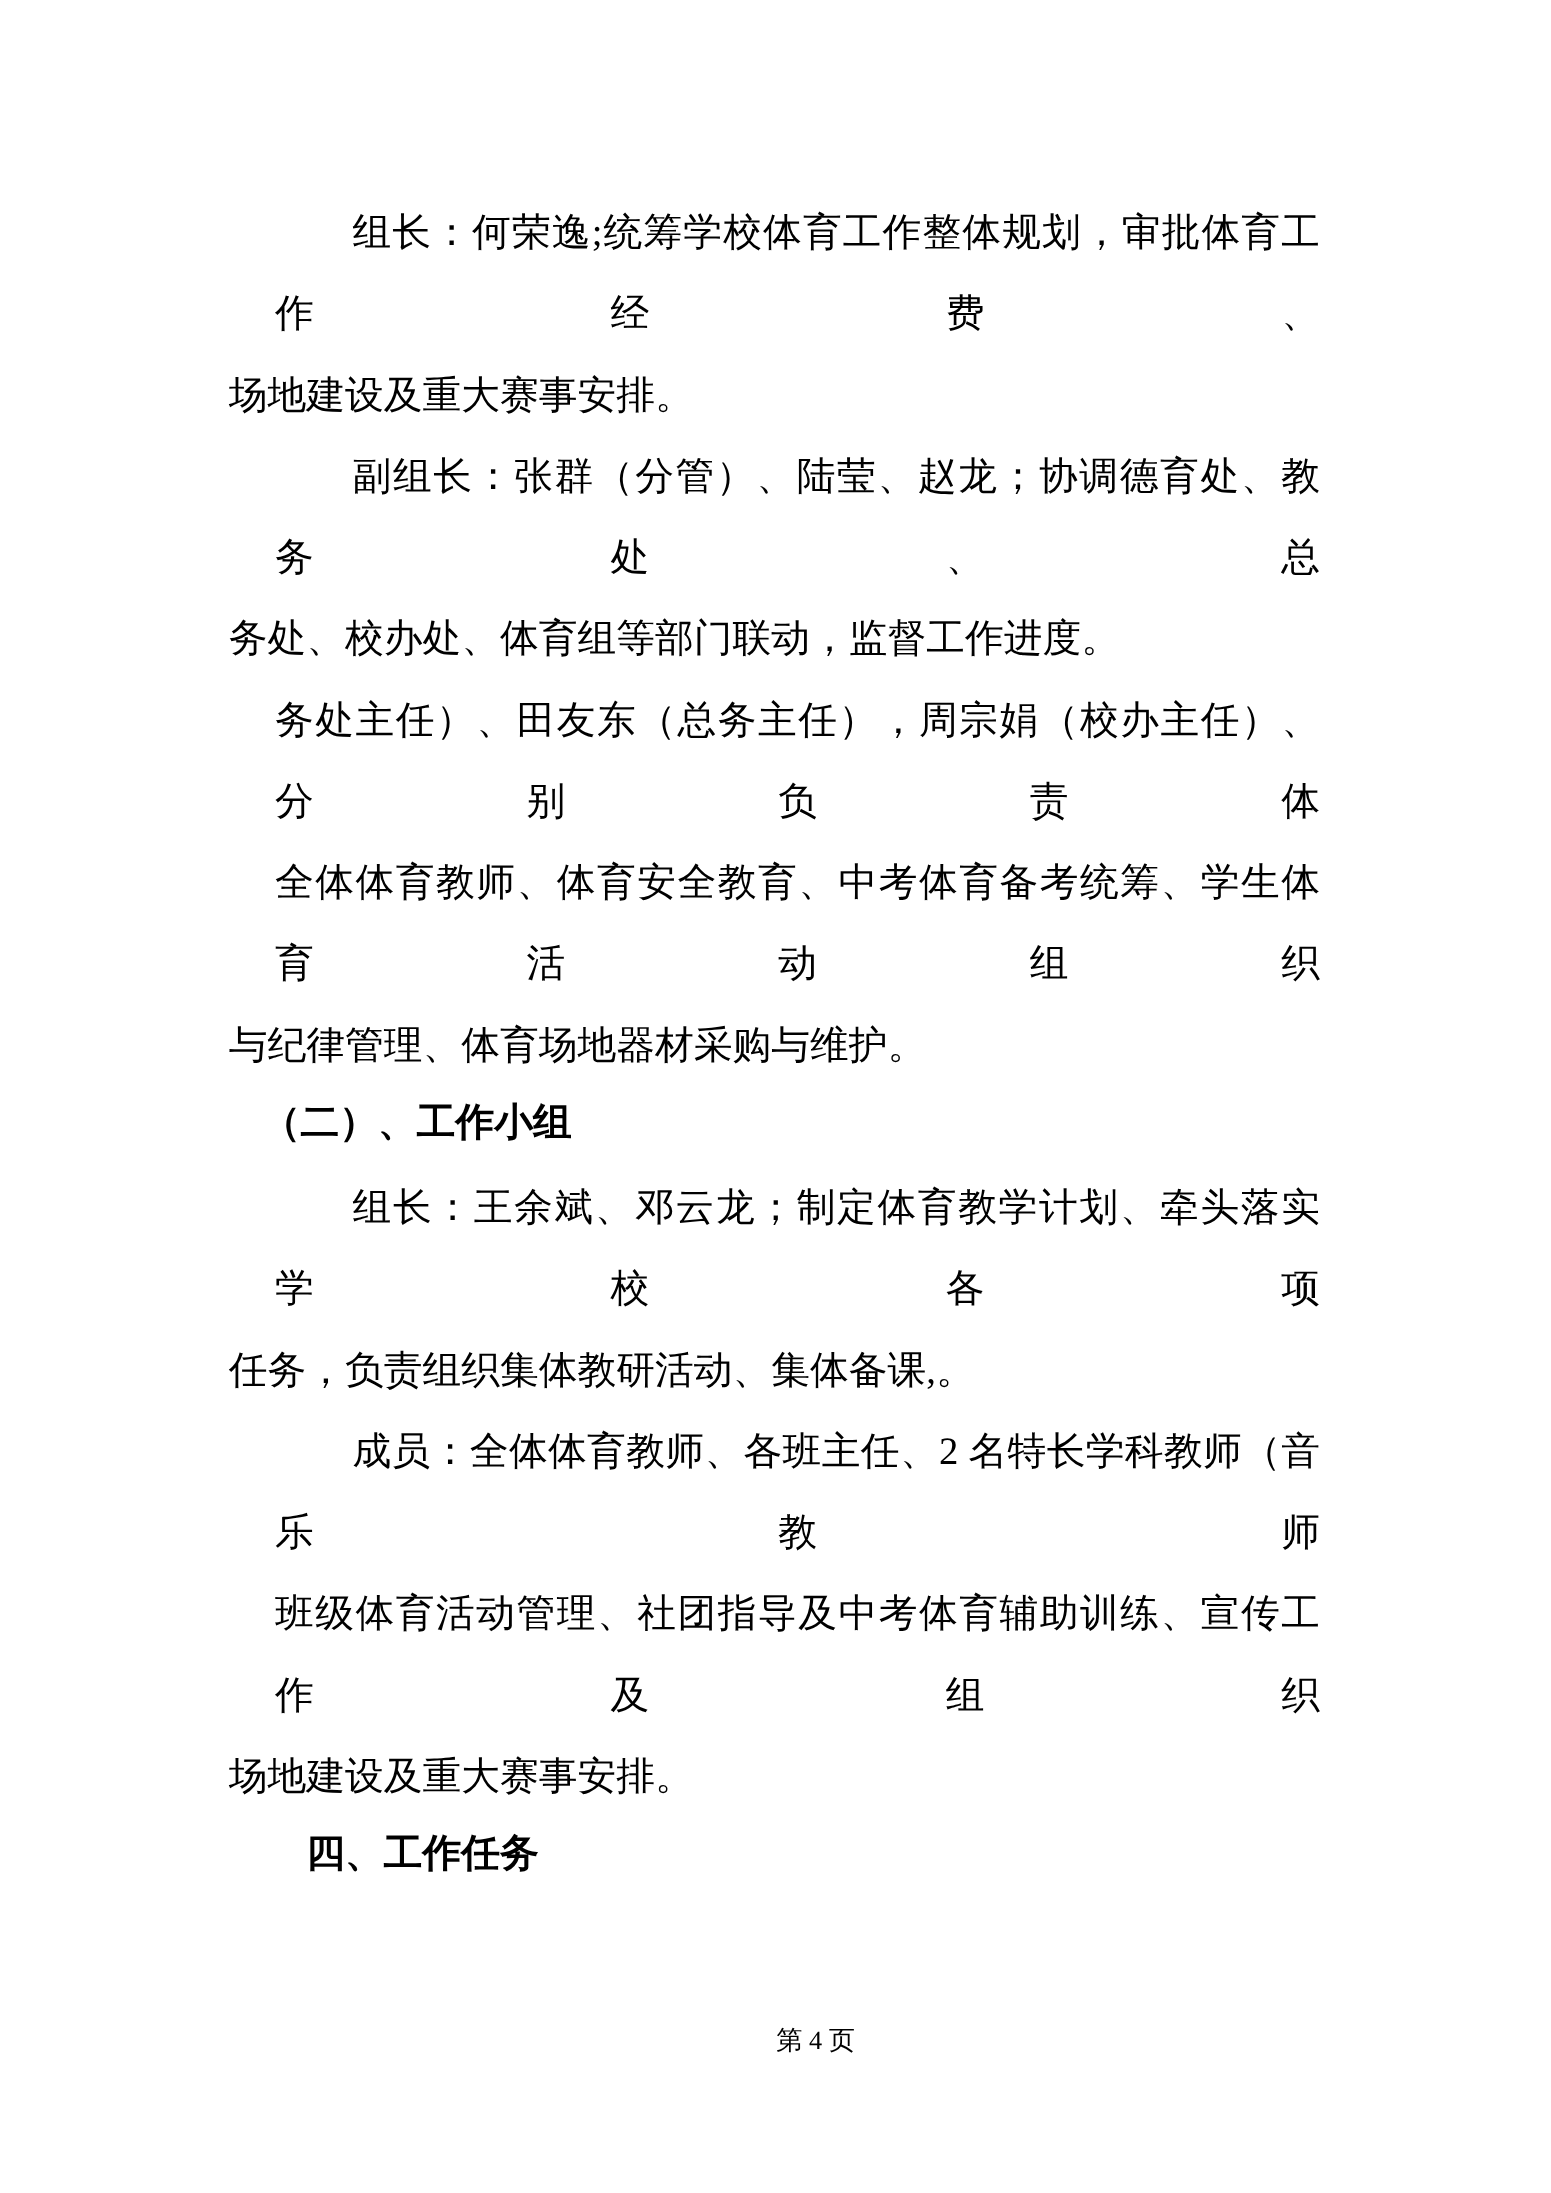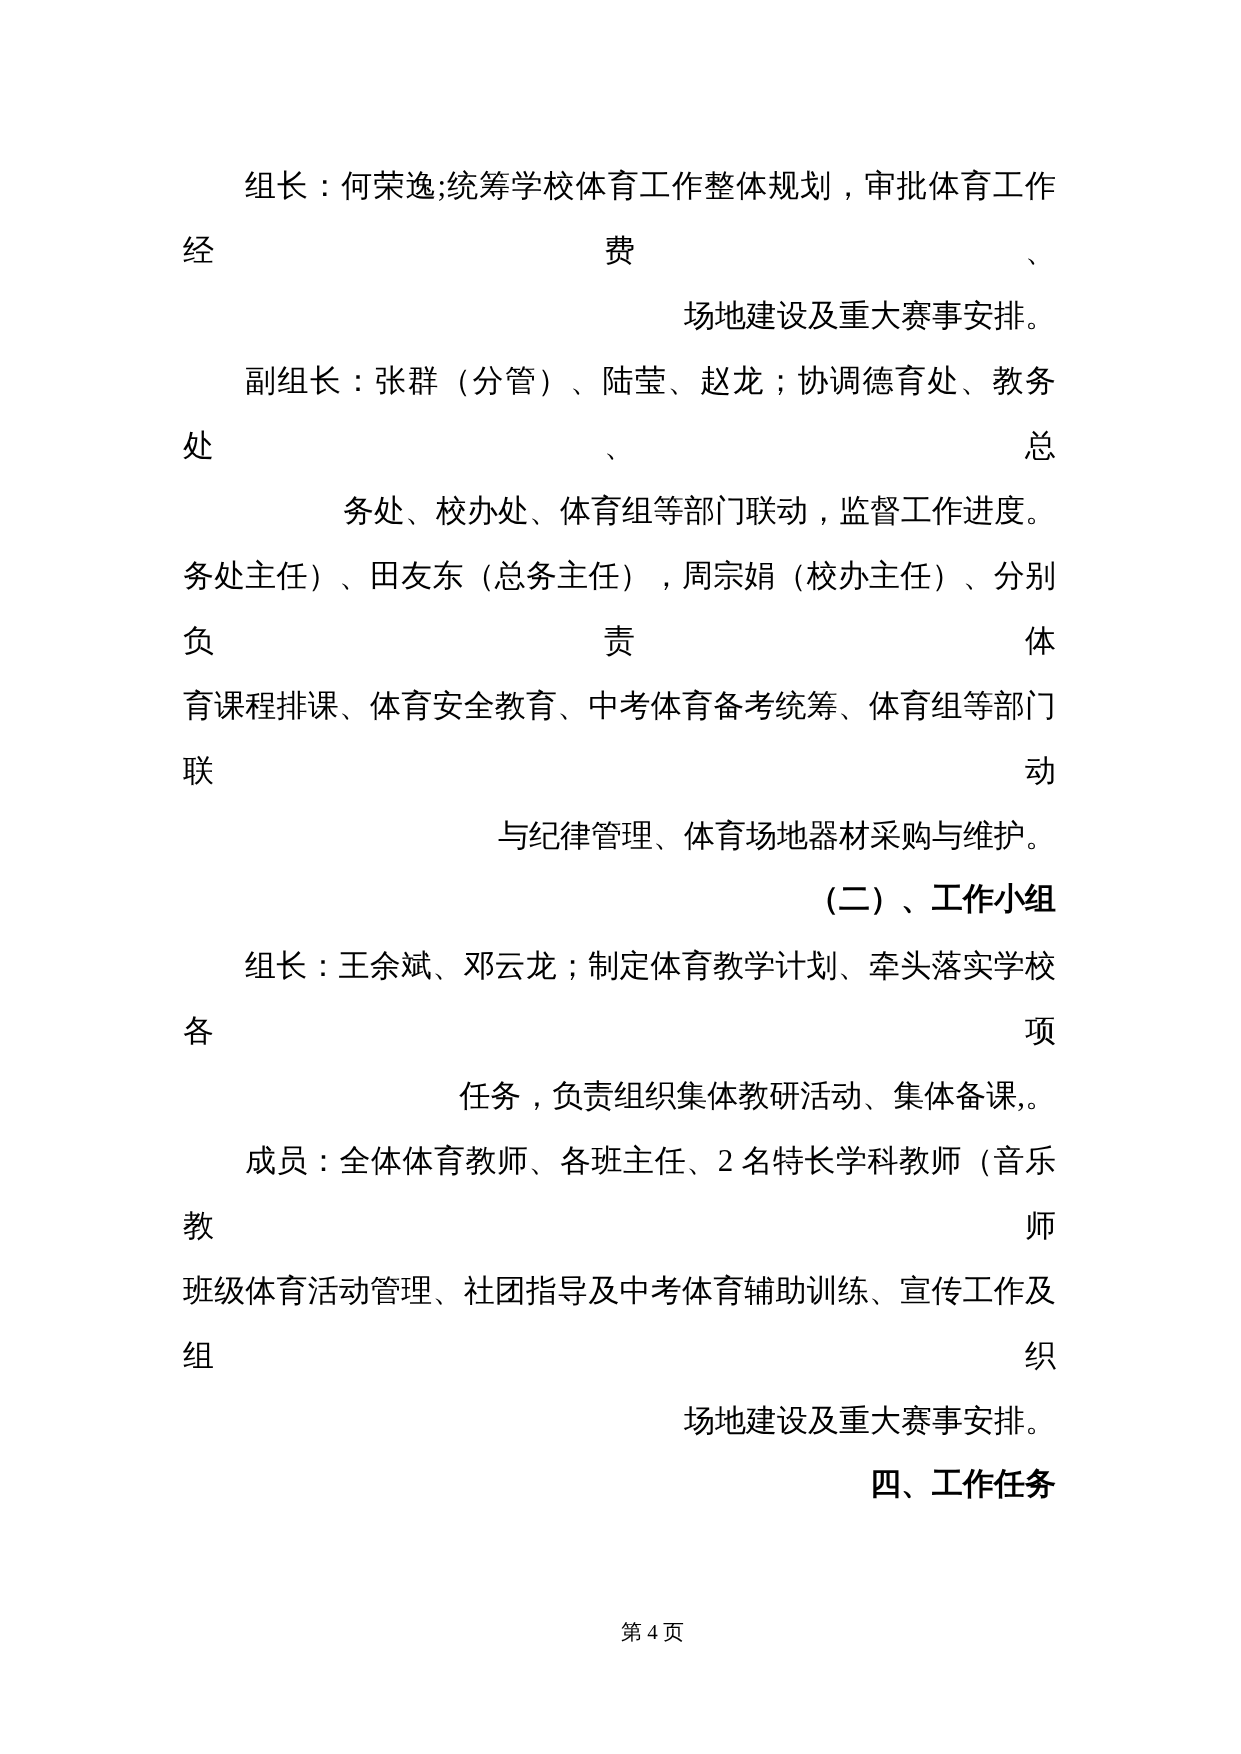--- a/index.html
+++ b/index.html
@@ -18,29 +18,30 @@
     padding: 153px 185px 0 183px;
     color: #000000;
     font-family: "Liberation Serif", "DejaVu Serif", serif;
   }
   .content {
     width: 100%;
   }
   .line {
     font-size: 31px;
     line-height: 65px;
-    text-align: right;
+    text-align: left;
     white-space: normal;
     overflow: hidden;
   }
   
   .line.fill {
     text-align: justify;
     text-align-last: justify;
     text-justify: inter-character;
+    margin-left: 37px;
   }
   .line.indent { text-indent: 2em; }
   
   .line.heading,
   .line.heading-paren {
     font-weight: bold;
     font-family: Liberation Mono, monospace;
   }
   .line.heading-paren.indent { text-indent: 0.85em; }
   .footer {
@@ -58,21 +59,21 @@
 </head>
 <body>
 
 <div class="page">
   <div class="content">
       <div class="line body indent fill">组长：何荣逸;统筹学校体育工作整体规划，审批体育工作经费、</div>
       <div class="line body">场地建设及重大赛事安排。</div>
       <div class="line body indent fill">副组长：张群（分管）、陆莹、赵龙；协调德育处、教务处、总</div>
       <div class="line body">务处、校办处、体育组等部门联动，监督工作进度。</div>
       <div class="line body fill">务处主任）、田友东（总务主任），周宗娟（校办主任）、分别负责体</div>
-      <div class="line body fill">育课程排课、体育安全教育、中考体育备考统筹、体育组等部门联动</div>
+      <div class="line body fill">全体体育教师、体育安全教育、中考体育备考统筹、学生体育活动组织</div>
       <div class="line body">与纪律管理、体育场地器材采购与维护。</div>
       <div class="line heading-paren indent">（二）、工作小组</div>
       <div class="line body indent fill">组长：王余斌、邓云龙；制定体育教学计划、牵头落实学校各项</div>
       <div class="line body">任务，负责组织集体教研活动、集体备课,。</div>
       <div class="line body indent fill">成员：全体体育教师、各班主任、2 名特长学科教师（音乐教师</div>
       <div class="line body fill">班级体育活动管理、社团指导及中考体育辅助训练、宣传工作及组织</div>
       <div class="line body">场地建设及重大赛事安排。</div>
       <div class="line heading indent">四、工作任务</div>
     </div>
   <div class="footer">第 4 页</div>

